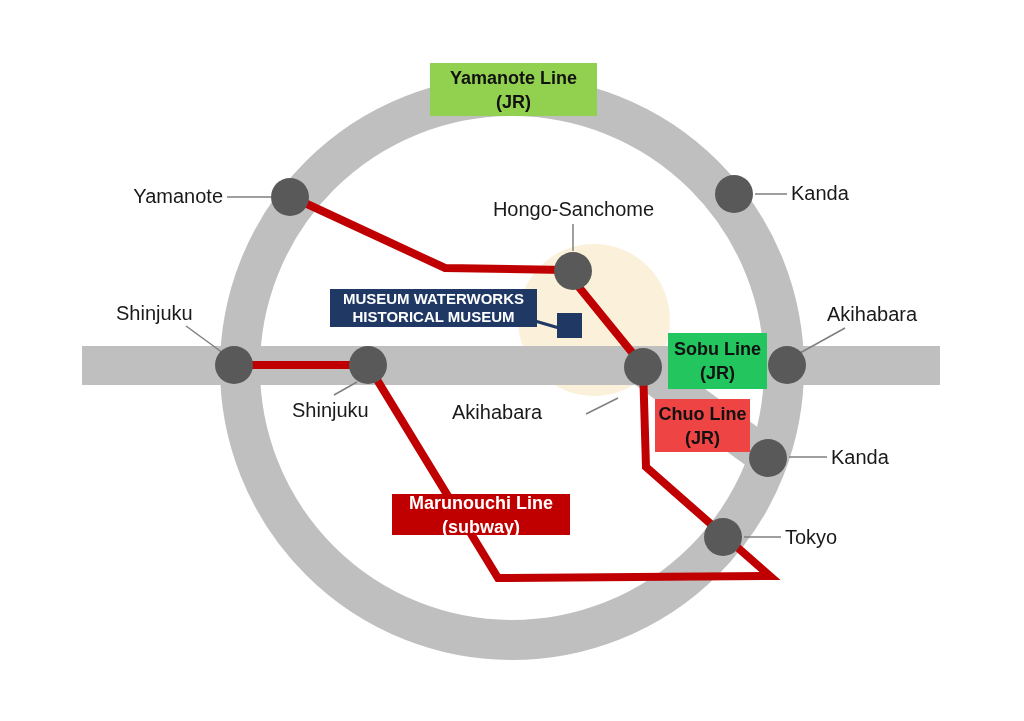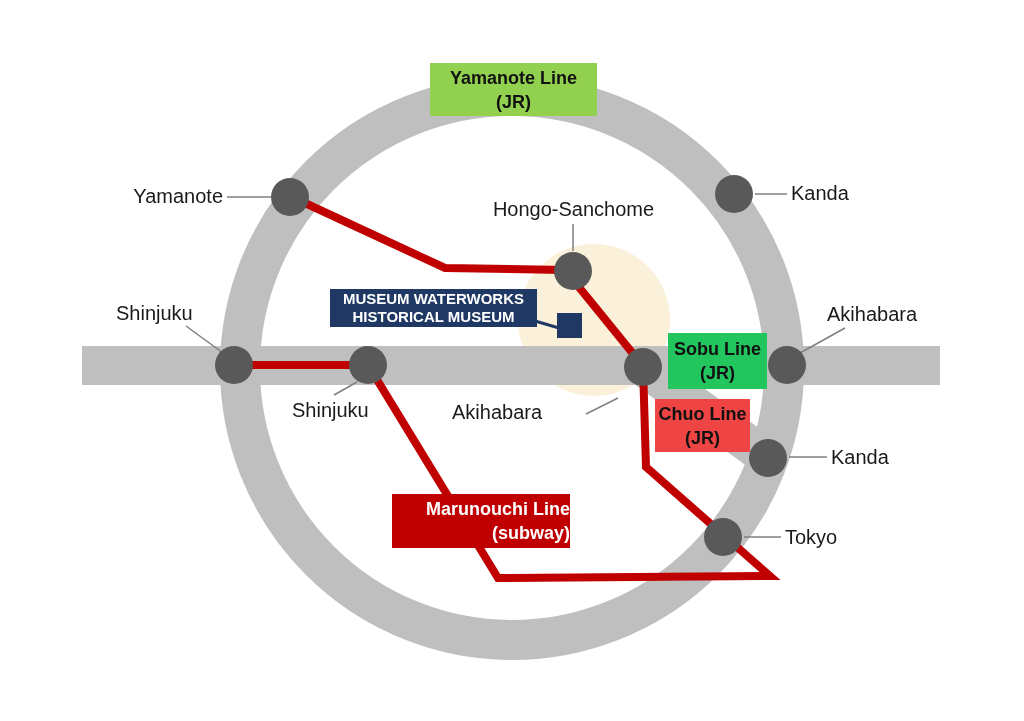--- a/index.html
+++ b/index.html
@@ -27,21 +27,21 @@
     text-align:center;
     font-weight:bold;
     font-size:18px;
     line-height:24px;
     color:#111111;
   }
   .line-badge.white-text{color:#ffffff;}
   .badge-yamanote{left:430px;top:63px;width:167px;height:53px;background:#92D050;}
   .badge-sobu{left:668px;top:333px;width:99px;height:56px;background:#22c55e;}
   .badge-chuo{left:655px;top:399px;width:95px;height:53px;background:#ef4444;}
-  .badge-marunouchi{left:392px;top:494px;width:178px;height:54px;background:#C00000;align-items:flex-end;}
+  .badge-marunouchi{left:392px;top:494px;width:178px;height:41px;background:#C00000;}
   .museum-badge{
     position:absolute;
     left:330px;top:289px;width:207px;height:38px;
     background:#1F3864;color:#ffffff;
     display:flex;flex-direction:column;align-items:center;justify-content:center;
     font-weight:bold;font-size:15px;line-height:18px;
     letter-spacing:0px;white-space:nowrap;
   }
 </style>
 </head>

